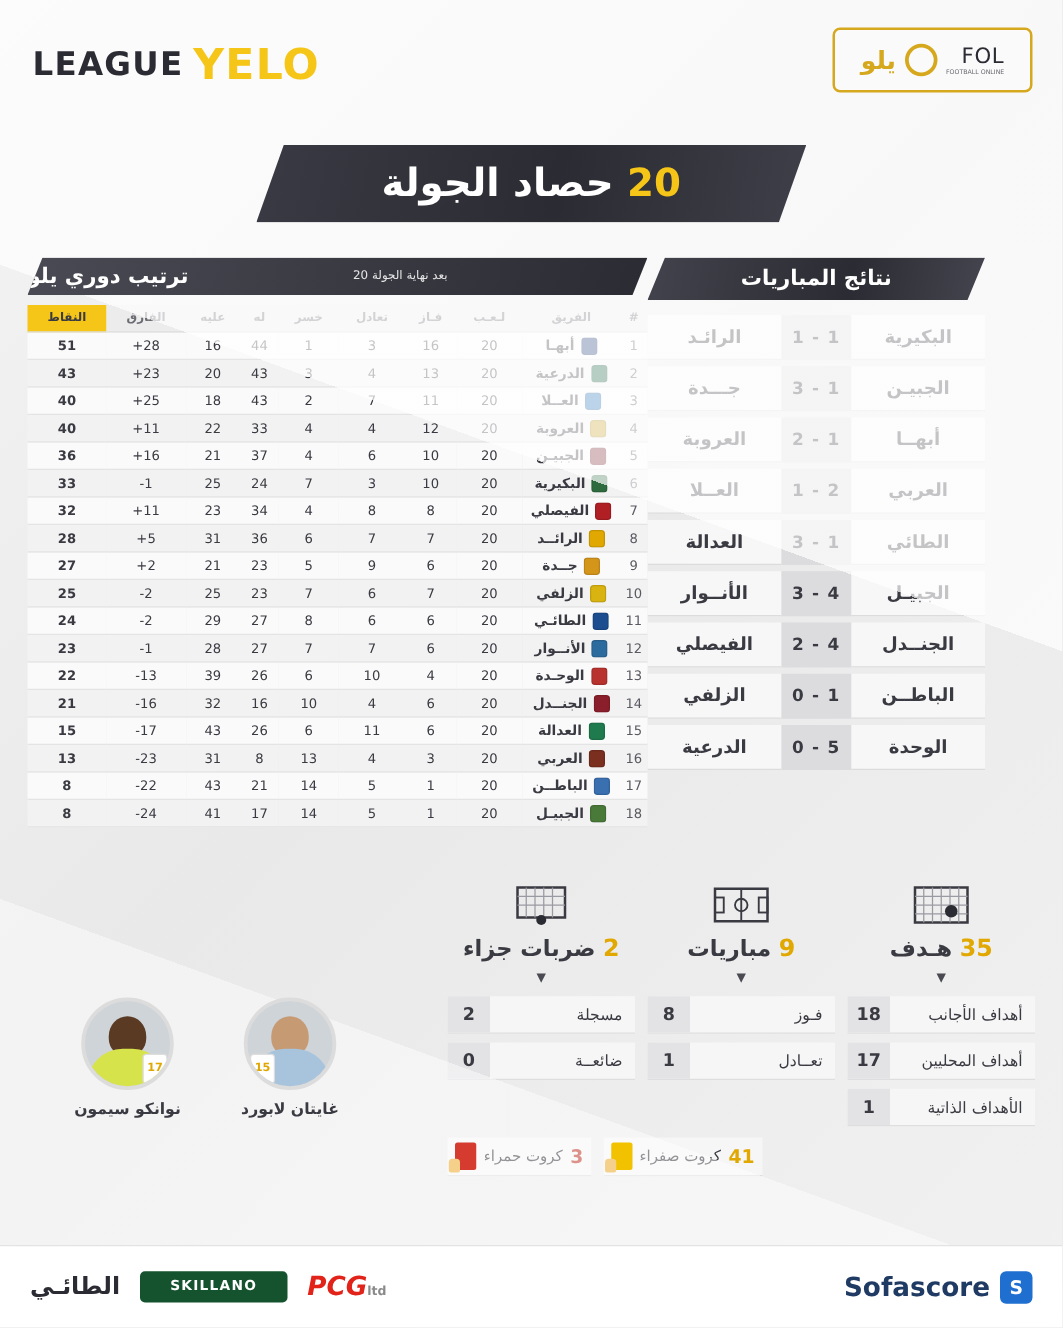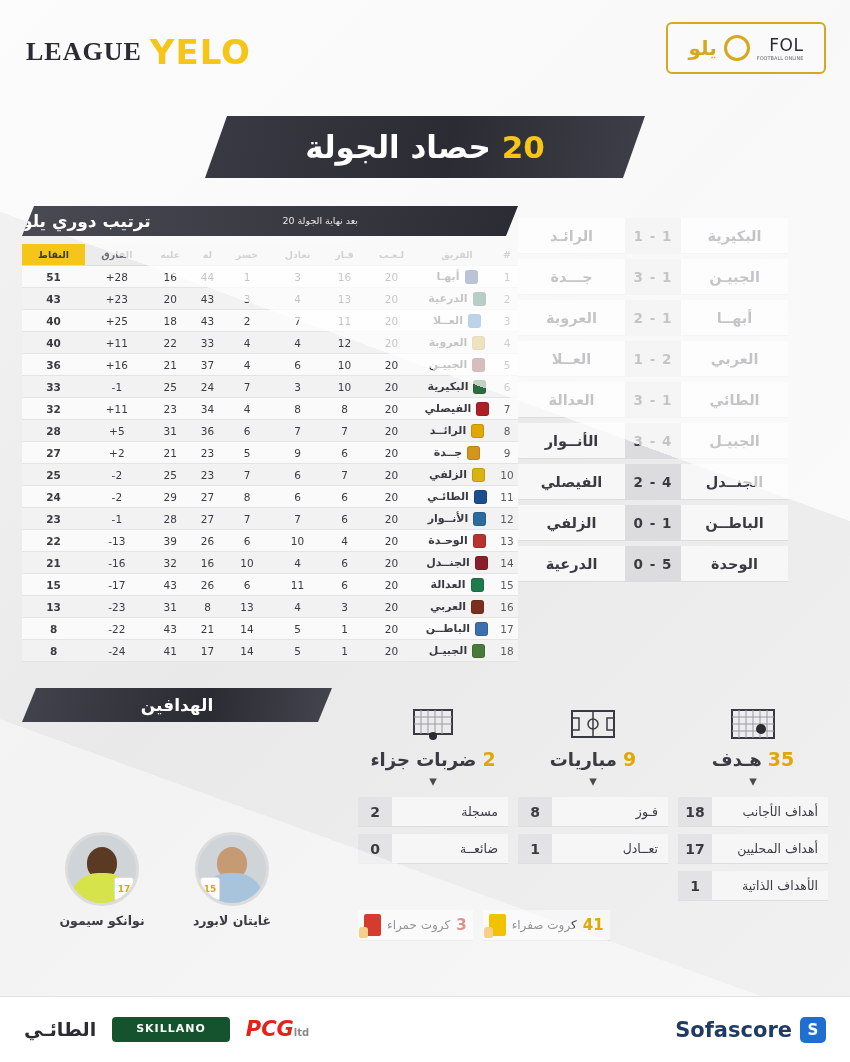--- a/index.html
+++ b/index.html
@@ -24,21 +24,21 @@
     pointer-events:none;
   }
 
   
   .topbar { position:relative; height: 92px; }
   .logo-left { position:absolute; left:26px; top:32px; display:flex; align-items:center; gap:8px; }
   .logo-left .yelo {
     font-size: 34px; font-weight: bold; color:#f5c518; letter-spacing:1px;
   }
   .logo-left .league {
-    font-size: 26px; font-weight: bold; color:#2b2b33; letter-spacing:1px;font-family:Liberation Serif, serif;
+    font-size: 26px; font-weight: bold; color:#2b2b33; letter-spacing:1px;
   }
   .logo-right {
     position:absolute; right:24px; top:22px;
     width: 160px; height: 52px;
     border:2px solid #d6a81e; border-radius:6px;
     display:flex; align-items:center; justify-content:center; gap:7px;
     background: rgba(255,255,255,.25);
   }
   .logo-right .ar { color:#d6a81e; font-size:20px; font-weight:bold; }
   .logo-right .circ {
@@ -238,20 +238,21 @@
       <h1>
         <span class="num">20</span>
         <span>حصاد الجولة</span>
       </h1>
     </div>
   </div>
 
   <div class="cols">
 
     <div class="col-results">
+      <div class="sec-title">نتائج المباريات</div>
       <div class="res-rows">
           <div class="res-row">
             <div class="res-team">البكيرية</div>
             <div class="res-score">1 - 1</div>
             <div class="res-team">الرائـد</div>
           </div>
           <div class="res-row">
             <div class="res-team">الجبيـن</div>
             <div class="res-score">1 - 3</div>
             <div class="res-team">جـــدة</div>
@@ -636,21 +637,20 @@
           </div>
           <div class="card-chip">
             <span class="num red">3</span>
             <span class="txt">كروت حمراء</span>
             <span class="card-ic r"></span>
           </div>
         </div>
     </div>
 
     <div class="b-right">
-      <div class="sec-title">الهدافين</div>
       <div class="scorers">
           <div class="player" style="left: 150px; top: 92px;">
             <div class="ph">
               <span class="head" style="background:#c69a73"></span>
               <span class="body" style="background:#a8c4dd"></span>
               <span class="badge" style="left:2px;">15</span>
             </div>
             <div class="pname">غايتان لابورد</div>
           </div>
           <div class="player" style="left: 20px; top: 92px;">

